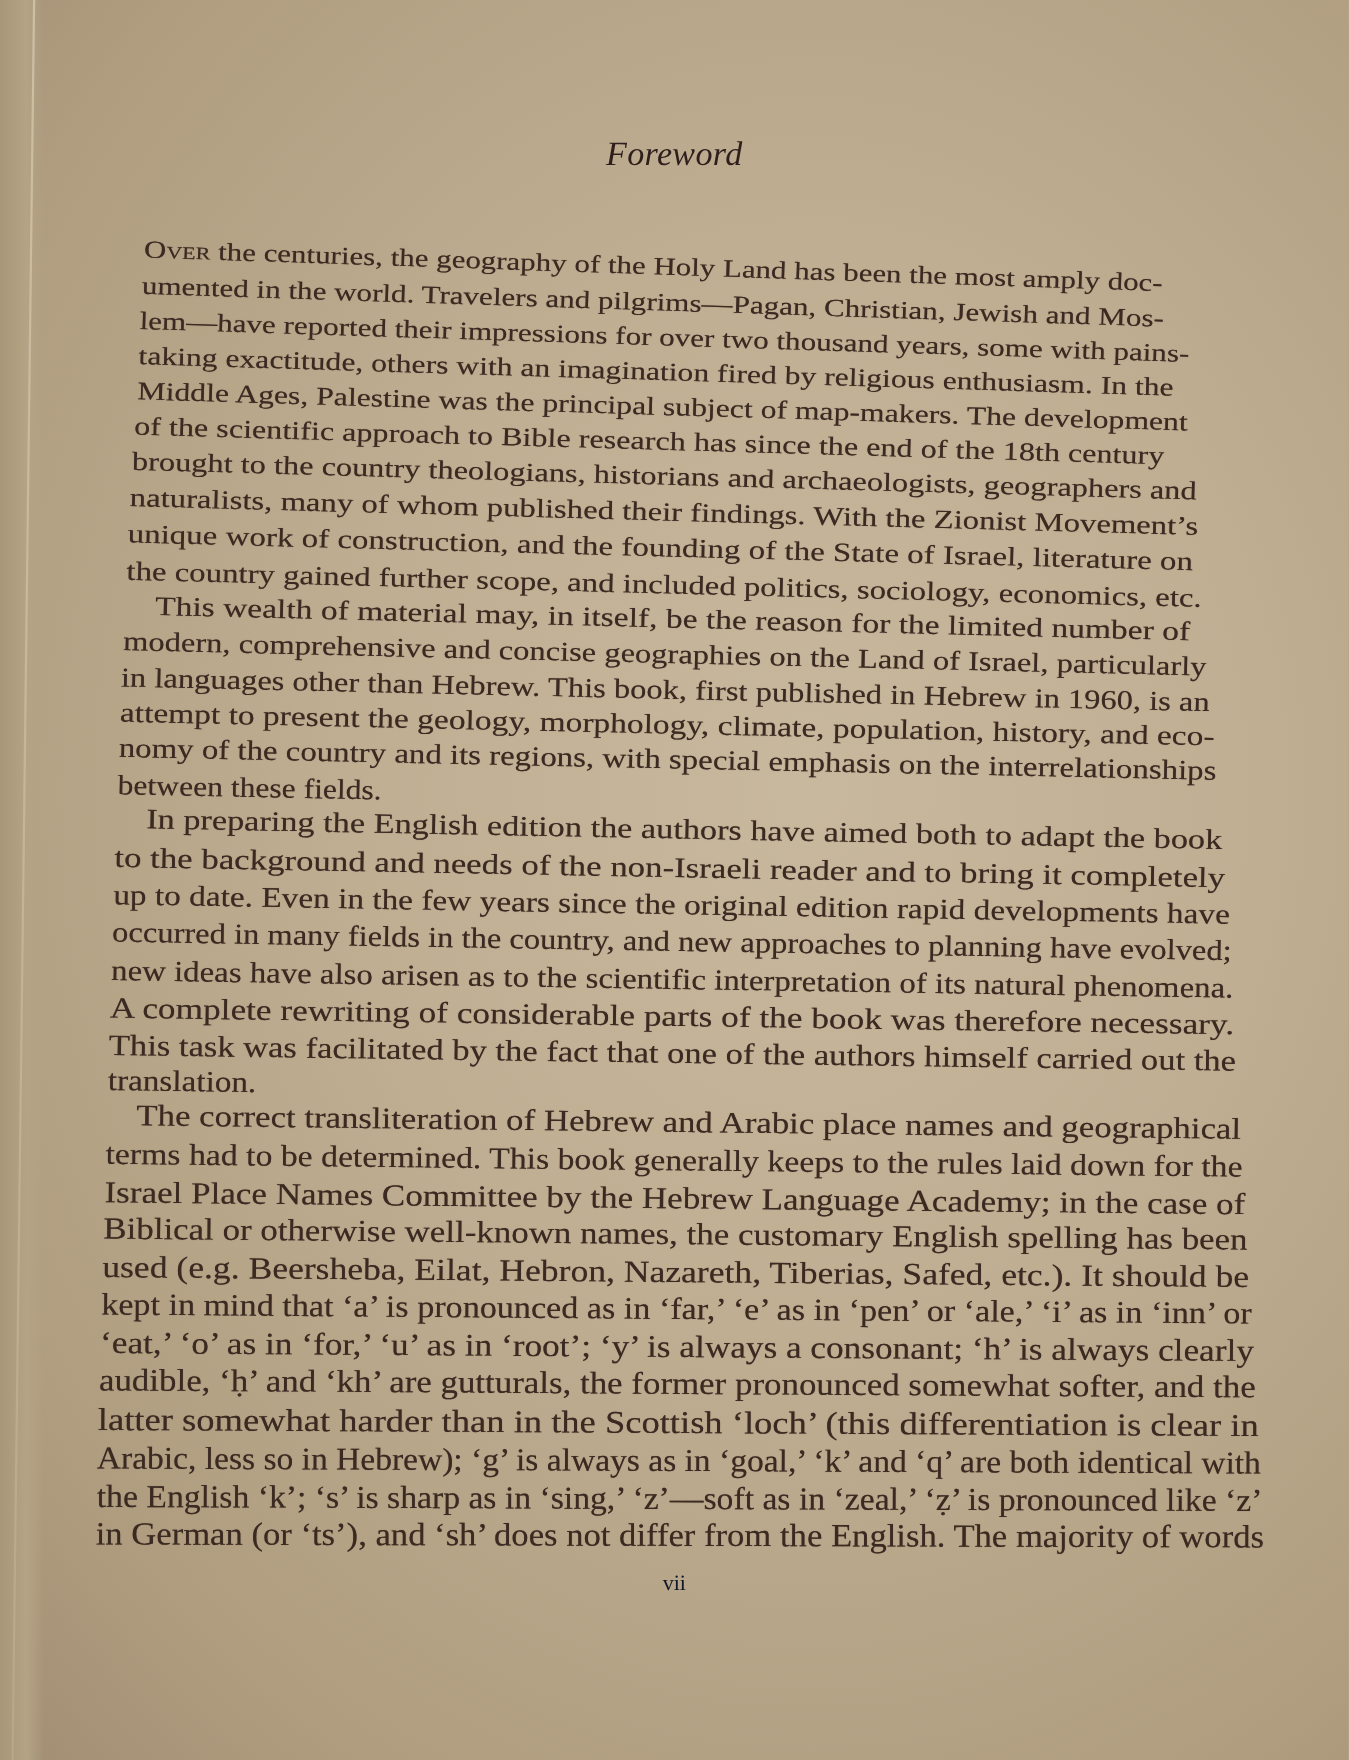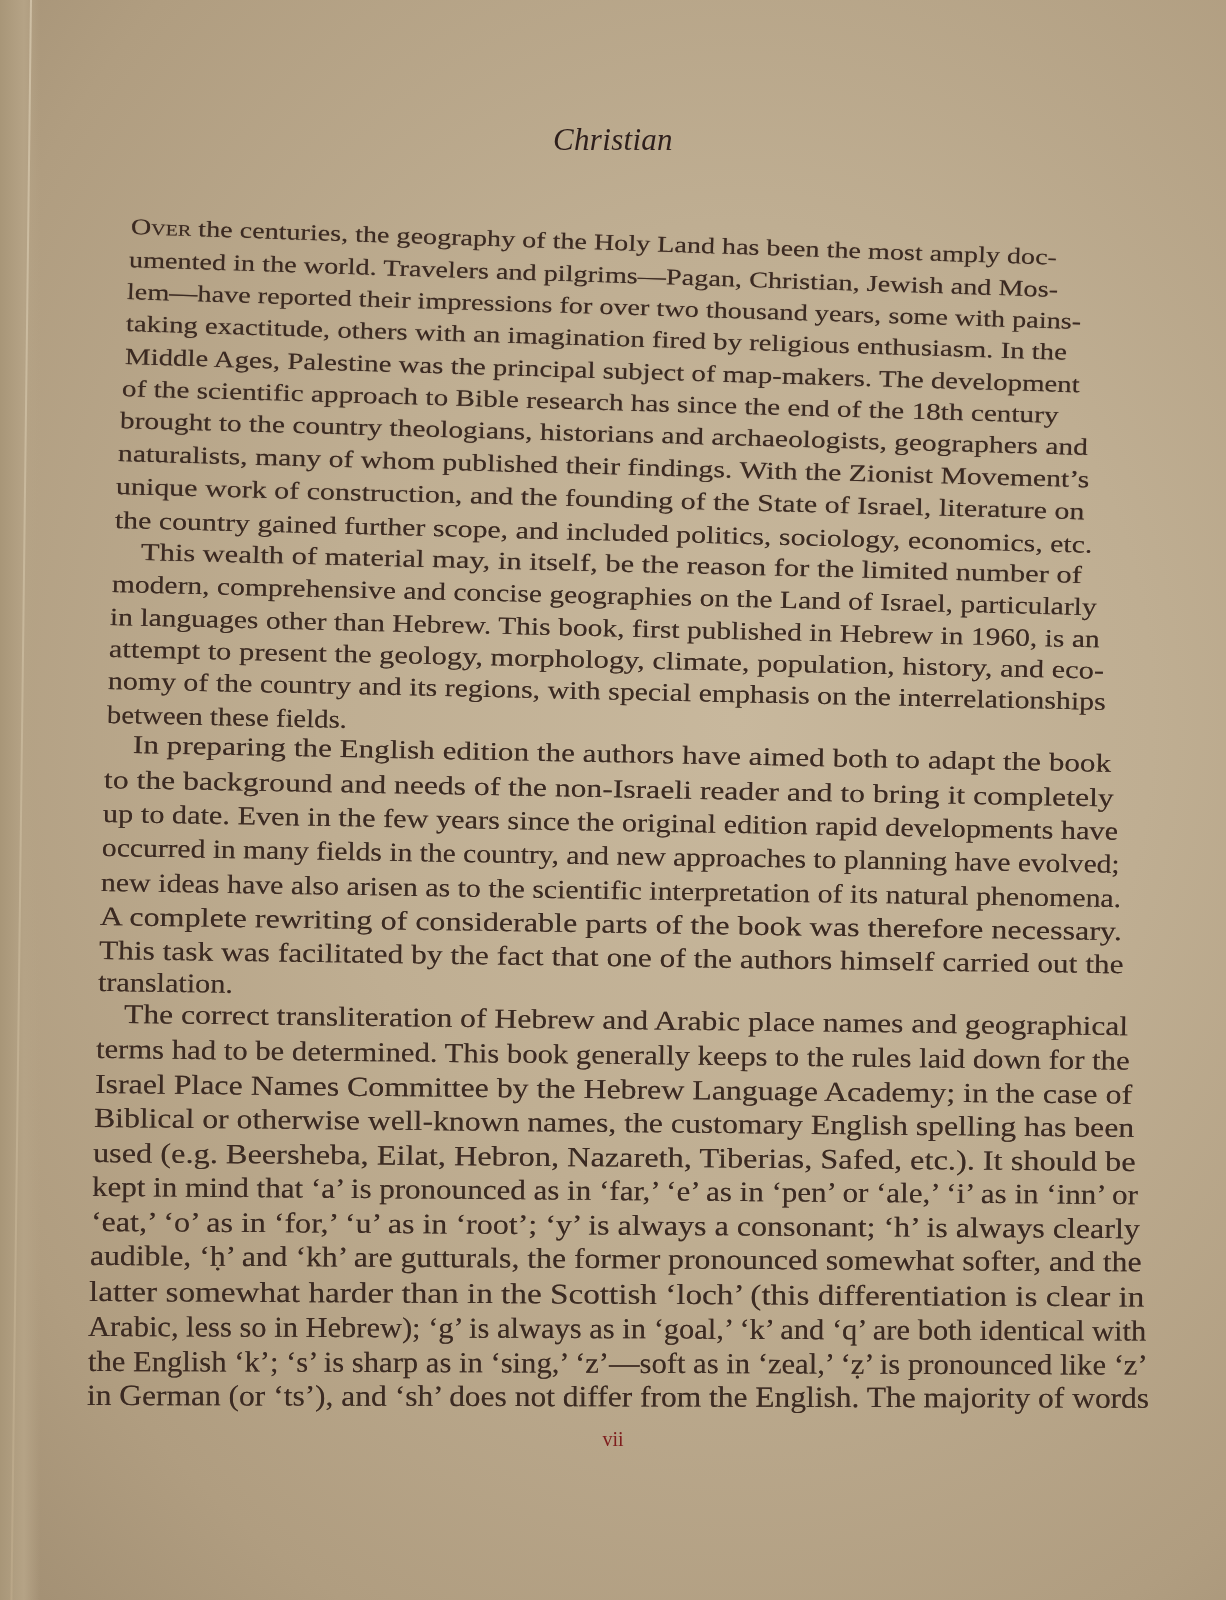--- a/index.html
+++ b/index.html
@@ -72,32 +72,32 @@
     .smallcaps {
       font-variant: small-caps;
     }
     .folio {
       position: absolute;
       left: 0;
       width: 1226px;
       top: 1428px;
       text-align: center;
       font-size: 20px;
-      color: #7f1d1d;
+      color: #0f172a;
     }
   </style>
 </head>
 <body>
 
 <div class="photo"></div>
 <div class="gutter-shadow"></div>
 <div class="gutter-line"></div>
 
 <div class="page">
-  <div class="title">Christian</div>
+  <div class="title">Foreword</div>
 
   <div class="lines" id="lines">
       <div class="line" style="left: 131px; top: 214px; font-size: 22.5px; transform-origin: left center; transform: rotate(1.9deg) scaleX(1.25);"><span class="smallcaps">Over</span><span> the centuries, the geography of the Holy Land has been the most amply doc-</span></div>
       <div class="line" style="left: 129px; top: 247px; font-size: 22.6px; transform-origin: left center; transform: rotate(1.85deg) scaleX(1.25);"><span>umented in the world. Travelers and pilgrims—Pagan, Christian, Jewish and Mos-</span></div>
       <div class="line" style="left: 127px; top: 279px; font-size: 22.8px; transform-origin: left center; transform: rotate(1.8deg) scaleX(1.238);"><span>lem—have reported their impressions for over two thousand years, some with pains-</span></div>
       <div class="line" style="left: 126px; top: 311px; font-size: 23px; transform-origin: left center; transform: rotate(1.75deg) scaleX(1.25);"><span>taking exactitude, others with an imagination fired by religious enthusiasm. In the</span></div>
       <div class="line" style="left: 125px; top: 343px; font-size: 23.2px; transform-origin: left center; transform: rotate(1.7deg) scaleX(1.243);"><span>Middle Ages, Palestine was the principal subject of map-makers. The development</span></div>
       <div class="line" style="left: 122px; top: 375px; font-size: 23.4px; transform-origin: left center; transform: rotate(1.65deg) scaleX(1.25);"><span>of the scientific approach to Bible research has since the end of the 18th century</span></div>
       <div class="line" style="left: 120px; top: 407px; font-size: 23.6px; transform-origin: left center; transform: rotate(1.6deg) scaleX(1.247);"><span>brought to the country theologians, historians and archaeologists, geographers and</span></div>
       <div class="line" style="left: 118px; top: 440px; font-size: 23.8px; transform-origin: left center; transform: rotate(1.55deg) scaleX(1.25);"><span>naturalists, many of whom published their findings. With the Zionist Movement’s</span></div>

